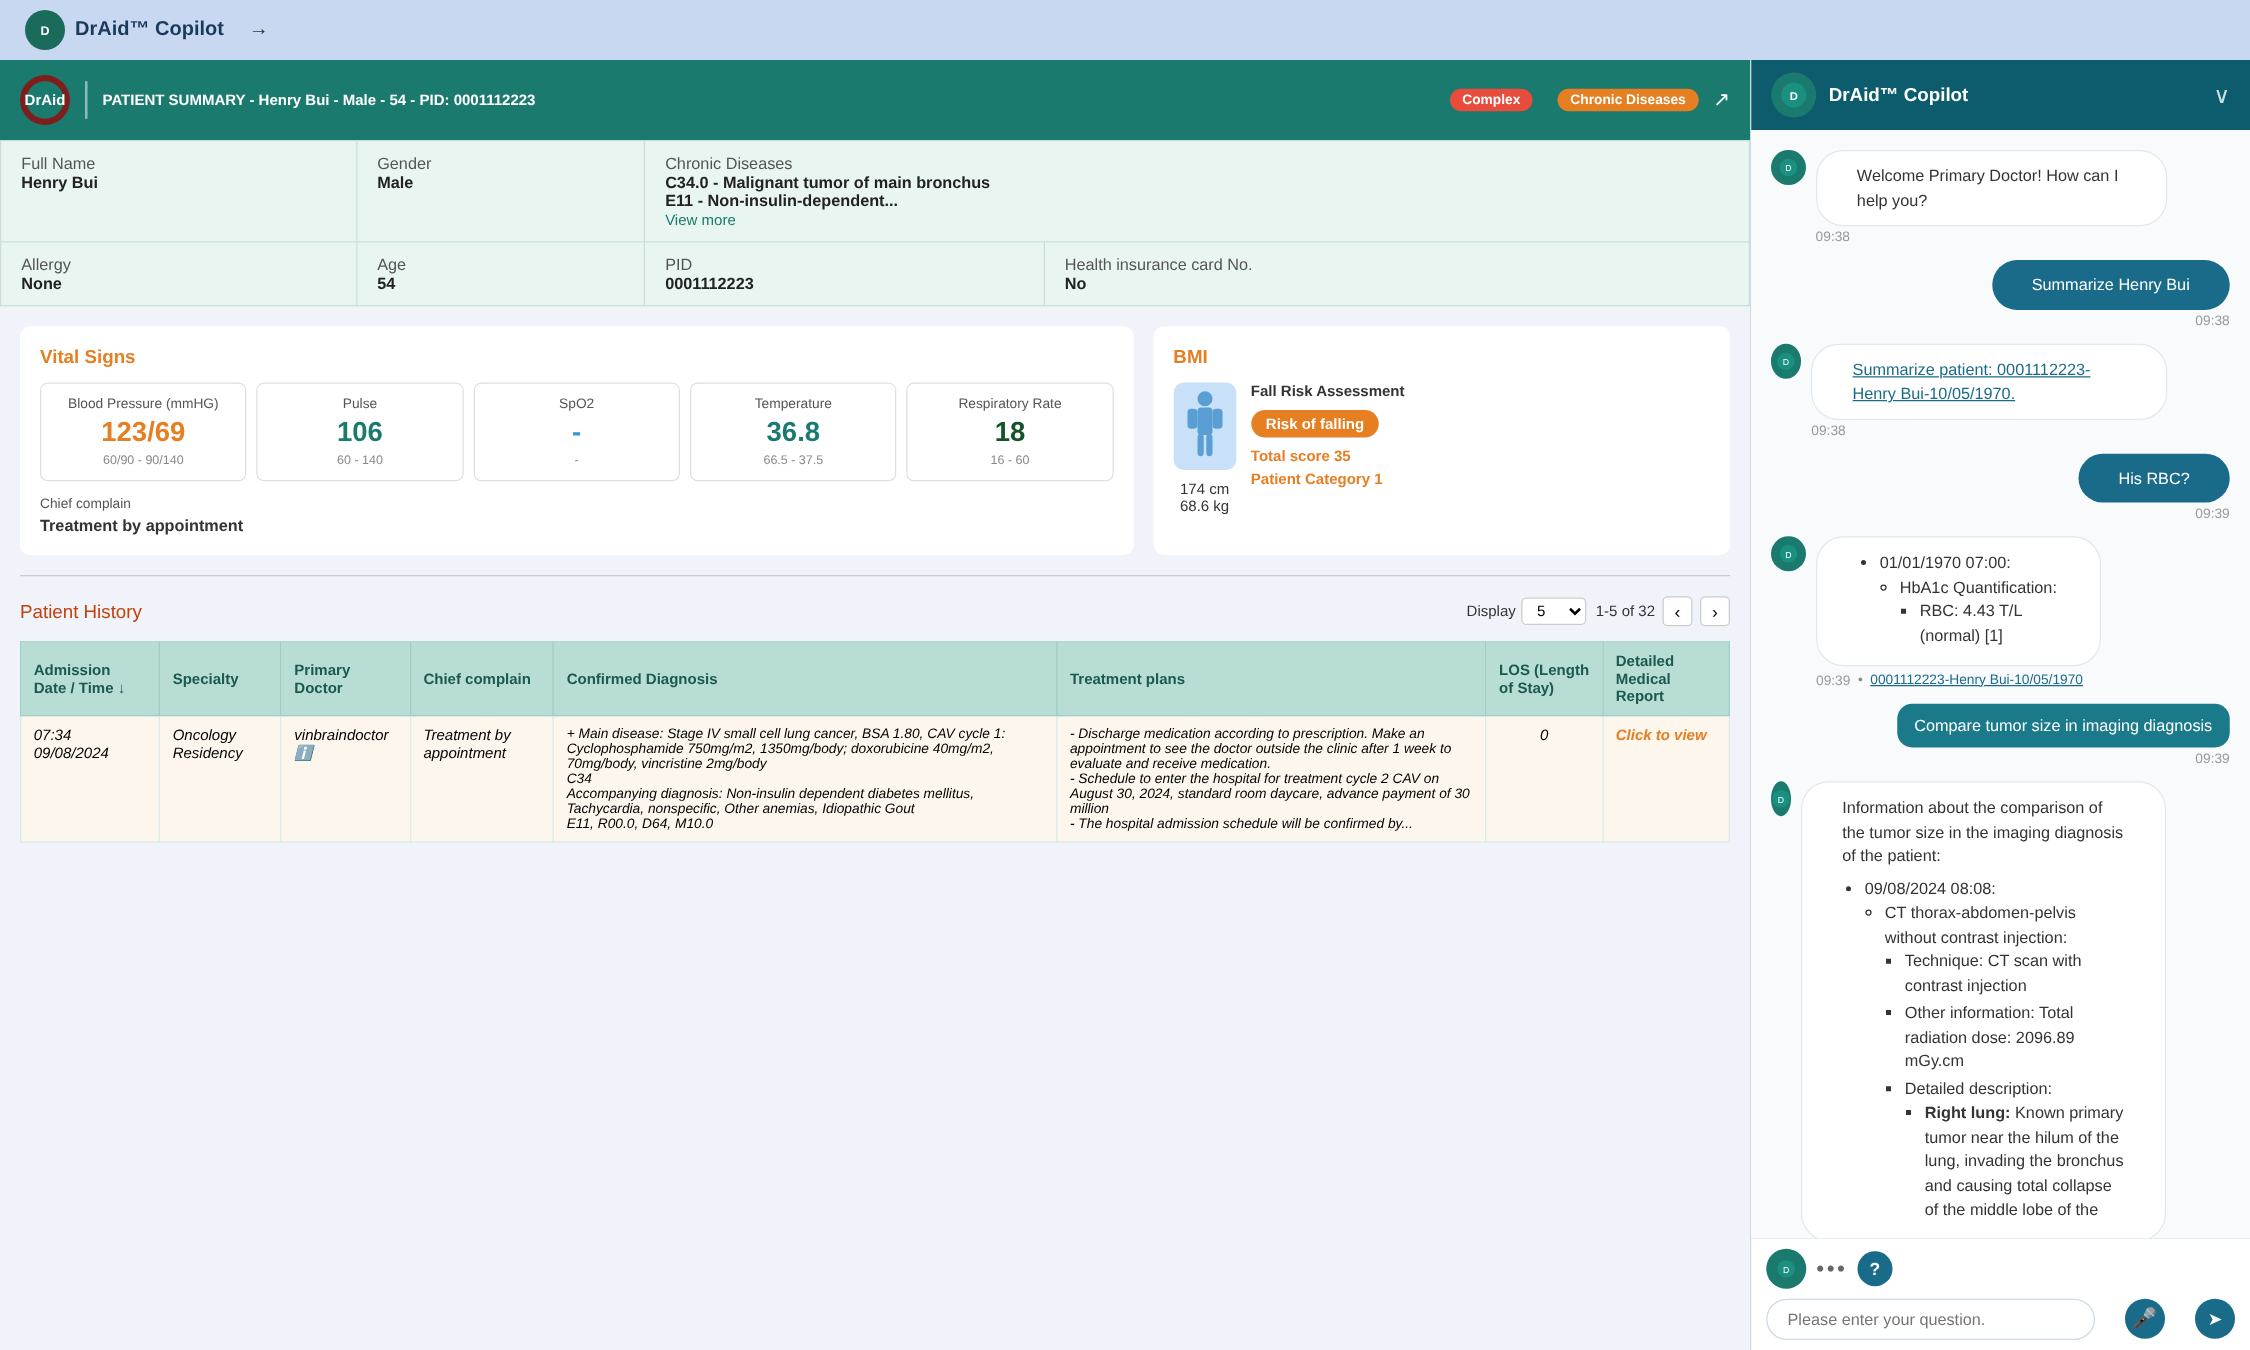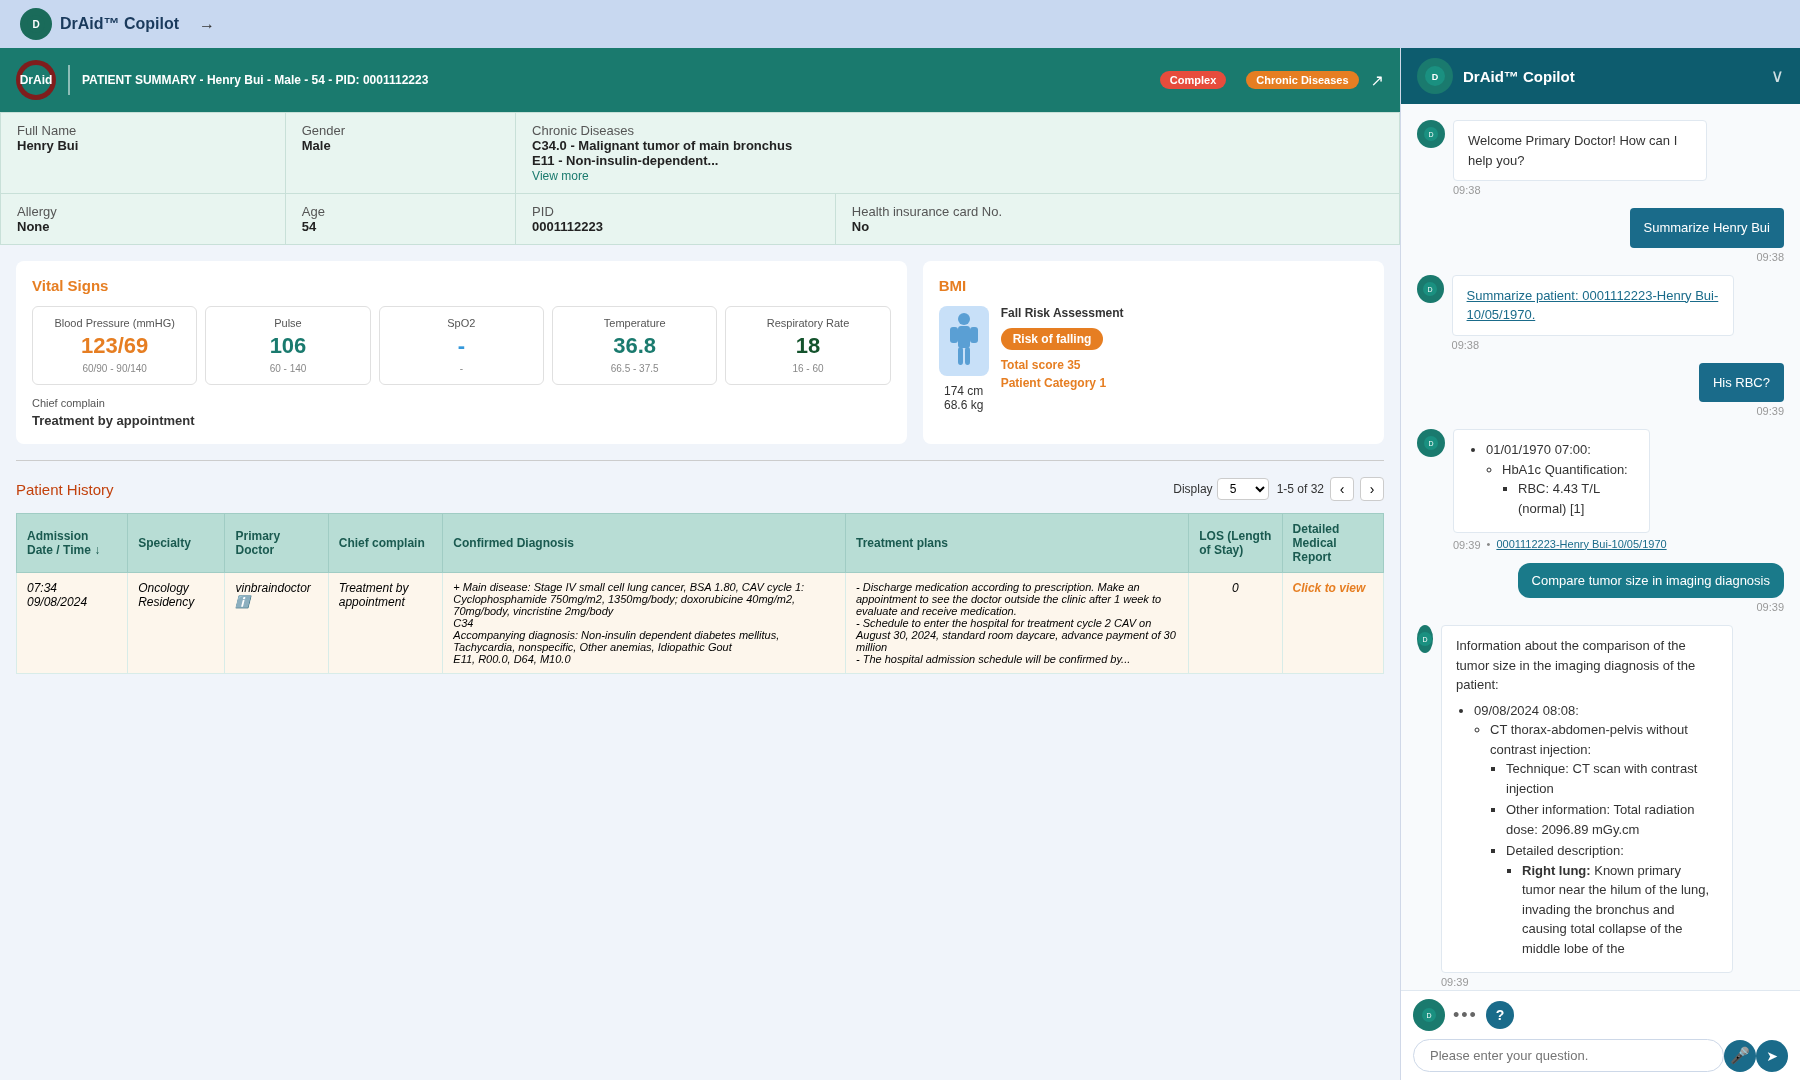--- a/index.html
+++ b/index.html
@@ -188,22 +188,22 @@
       flex-direction: column;
       gap: 12px;
     }
 
     .msg-row { display: flex; flex-direction: column; }
     .msg-row.bot { align-items: flex-start; }
     .msg-row.user { align-items: flex-end; }
 
     .msg-bubble {
       max-width: 85%;
-      padding: 10px 14px;
-      border-radius: 4px;
+      padding: 10px 32px;
+      border-radius: 22px;
       font-size: 13px;
       line-height: 1.5;
     }
     .msg-bubble.bot { background: white; border: 1px solid #e0e8f0; color: #333; }
     .msg-bubble.user { background: #1a6b8a; color: white; }
 
     .msg-time { font-size: 11px; color: #999; margin-top: 3px; }
     .msg-meta { display: flex; align-items: center; gap: 6px; margin-top: 3px; }
     .bot-icon { width: 28px; height: 28px; border-radius: 50%; background: #1a7a6e; display: flex; align-items: center; justify-content: center; font-size: 12px; color: white; }
 
@@ -222,21 +222,21 @@
       padding: 8px 12px;
       display: flex;
       flex-direction: column;
       gap: 8px;
     }
     .copilot-toolbar { display: flex; align-items: center; gap: 8px; }
     .copilot-toolbar-left { display: flex; align-items: center; gap: 8px; }
     .toolbar-btn { width: 32px; height: 32px; border-radius: 50%; border: none; background: #1a7a6e; color: white; cursor: pointer; display: flex; align-items: center; justify-content: center; font-size: 14px; }
     .toolbar-dots { font-size: 18px; color: #666; cursor: pointer; letter-spacing: 2px; }
     .help-btn { width: 28px; height: 28px; border-radius: 50%; background: #1a6b8a; color: white; font-weight: bold; border: none; cursor: pointer; font-size: 14px; }
-    .input-row { display: flex; align-items: center; gap: 0; }
+    .input-row { display: flex; gap: 24px; }
     .copilot-input {
       flex: 1;
       border: 1px solid #cdd8e8;
       border-radius: 20px;
       padding: 8px 16px;
       font-size: 13px;
       outline: none;
       color: #999;
     }
     .mic-btn { width: 32px; height: 32px; border-radius: 50%; background: #1a6b8a; color: white; border: none; cursor: pointer; display: flex; align-items: center; justify-content: center; font-size: 16px; }

